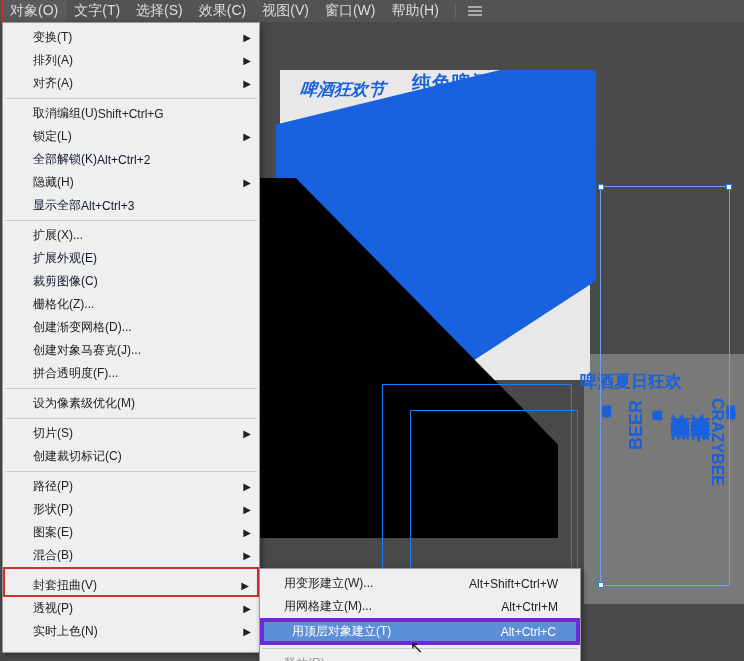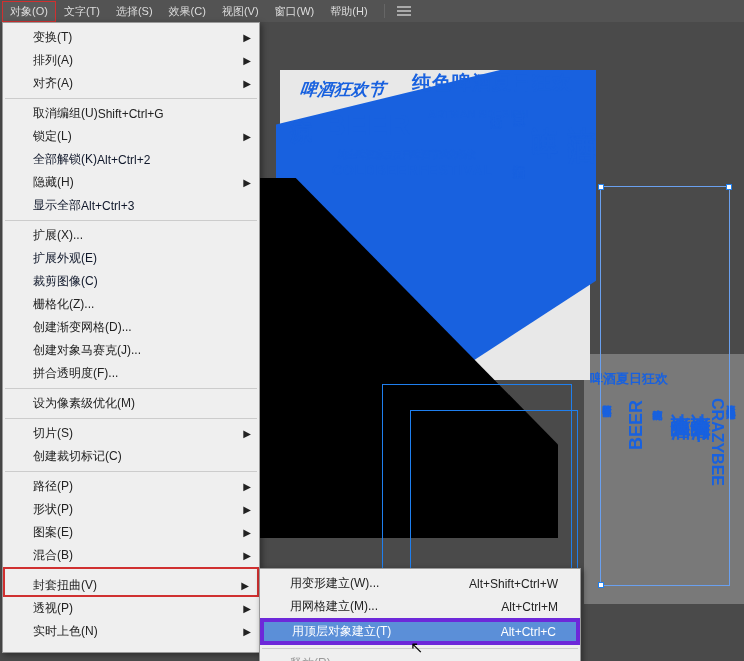--- a/index.html
+++ b/index.html
@@ -1,33 +1,33 @@
 <!DOCTYPE html>
 <html><head>
   <meta charset="utf-8">
   <style>
     * { margin: 0; padding: 0; box-sizing: border-box; font-family: "Microsoft YaHei", sans-serif; }
     body { width: 744px; height: 661px; background: #4a4a4a; overflow: hidden; position: relative; }
     
     .menu-bar { height: 22px; background: #535353; display: flex; align-items: center; padding-left: 2px; }
-    .menu-item { color: #ddd; font-size: 11px; padding: 3px 8px; cursor: pointer; }
+    .menu-item { color: #ddd; font-size: 14px; padding: 3px 8px; cursor: pointer; }
     .menu-item.active { background: #5a5a5a; border: 1px solid #d03030; padding: 2px 7px; }
     .menu-sep { width: 1px; height: 14px; background: #666; margin: 0 8px; }
     .hamburger { display: flex; flex-direction: column; gap: 2px; margin-left: 4px; }
     .hamburger span { width: 14px; height: 2px; background: #aaa; }
     
     .dropdown { position: absolute; top: 22px; left: 2px; width: 258px; background: #efefef; border: 1px solid #999; box-shadow: 2px 2px 6px rgba(0,0,0,.4); padding: 3px 0; }
     .dd-row { display: flex; justify-content: flex-start; align-items: center; padding: 3px 22px 3px 30px; font-size: 12px; color: #222; position: relative; }
     .dd-row.disabled { color: #0f172a; }
     .dd-row .arrow { position: absolute; right: 8px; font-size: 10px; }
     .dd-sep { height: 1px; background: #ccc; margin: 3px 2px; }
     .dd-row.highlighted { border: 2px solid #d03030; padding: 8px 20px 1px 28px; }
     
     .submenu { position: absolute; top: 568px; left: 259px; width: 322px; background: #efefef; border: 1px solid #999; box-shadow: 2px 2px 6px rgba(0,0,0,.4); padding: 3px 0; }
-    .sub-row { display: flex; justify-content: space-between; align-items: center; padding: 3px 22px 3px 30px; font-size: 12px; color: #222; }
+    .sub-row { display: flex; justify-content: space-between; align-items: center; padding: 3px 22px 3px 24px; font-size: 12px; color: #222; }
     .sub-row.disabled { color: #999; }
     .sub-row.selected { background: #5b8fd8; color: #fff; border: 4px solid #6d28d9; padding: 1px 20px 1px 28px; }
     
     .cursor { position: absolute; top: 638px; left: 410px; font-size: 16px; color: #000; pointer-events: none; }
     
     .canvas-area { position: absolute; top: 22px; left: 260px; right: 0; bottom: 0; background: #4a4a4a; overflow: hidden; }
     .canvas-white { position: absolute; top: 48px; left: 20px; width: 310px; height: 310px; background: #e8e8e8; }
     .canvas-white2 { position: absolute; top: 332px; left: 324px; width: 170px; height: 250px; background: #e8e8e8; opacity: .3; }
     
     .blue-shape { position: absolute; top: 48px; left: 16px; width: 320px; height: 340px; background: #1861df; clip-path: polygon(0 16%, 70% 0, 100% 0, 100% 62%, 38% 100%, 0 54%); }
@@ -41,21 +41,21 @@
     .t4 { top: 126px; left: 72px; font-size: 10px; transform: scaleX(.92); }
     .t5 { top: 140px; left: 72px; font-size: 14px; letter-spacing: 1px; }
     
     .v1 { top: 80px; left: 26px; font-size: 22px; writing-mode: vertical-rl; }
     .v2 { top: 82px; left: 302px; font-size: 28px; writing-mode: vertical-rl; letter-spacing: 3px; }
     .v3 { top: 84px; left: 268px; font-size: 26px; writing-mode: vertical-rl; letter-spacing: 2px; }
     .vs1 { top: 82px; left: 250px; font-size: 12px; writing-mode: vertical-rl; }
     .vs2 { top: 134px; left: 250px; font-size: 12px; writing-mode: vertical-rl; }
     .vs3 { top: 86px; left: 228px; font-size: 11px; writing-mode: vertical-rl; }
     
-    .r-head { top: 348px; left: 330px; font-size: 13px; }
+    .r-head { top: 348px; left: 320px; font-size: 17px; }
     .r-v1 { top: 376px; left: 448px; font-size: 16px; writing-mode: vertical-rl; }
     .r-v2 { top: 376px; left: 428px; font-size: 20px; writing-mode: vertical-rl; letter-spacing: 2px; }
     .r-v3 { top: 376px; left: 408px; font-size: 20px; writing-mode: vertical-rl; letter-spacing: 2px; }
     .r-v4 { top: 378px; left: 366px; font-size: 18px; writing-mode: vertical-rl; transform: rotate(180deg); }
     .r-v5 { top: 380px; left: 390px; font-size: 10px; writing-mode: vertical-rl; }
     .r-sm1 { top: 376px; left: 466px; font-size: 9px; writing-mode: vertical-rl; line-height: 10px; }
     .r-sm2 { top: 376px; left: 342px; font-size: 9px; writing-mode: vertical-rl; line-height: 10px; }
     
     .sel-box { position: absolute; border: 1px solid #1f7fee; pointer-events: none; }
     .sel1 { top: 362px; left: 122px; width: 190px; height: 190px; }

